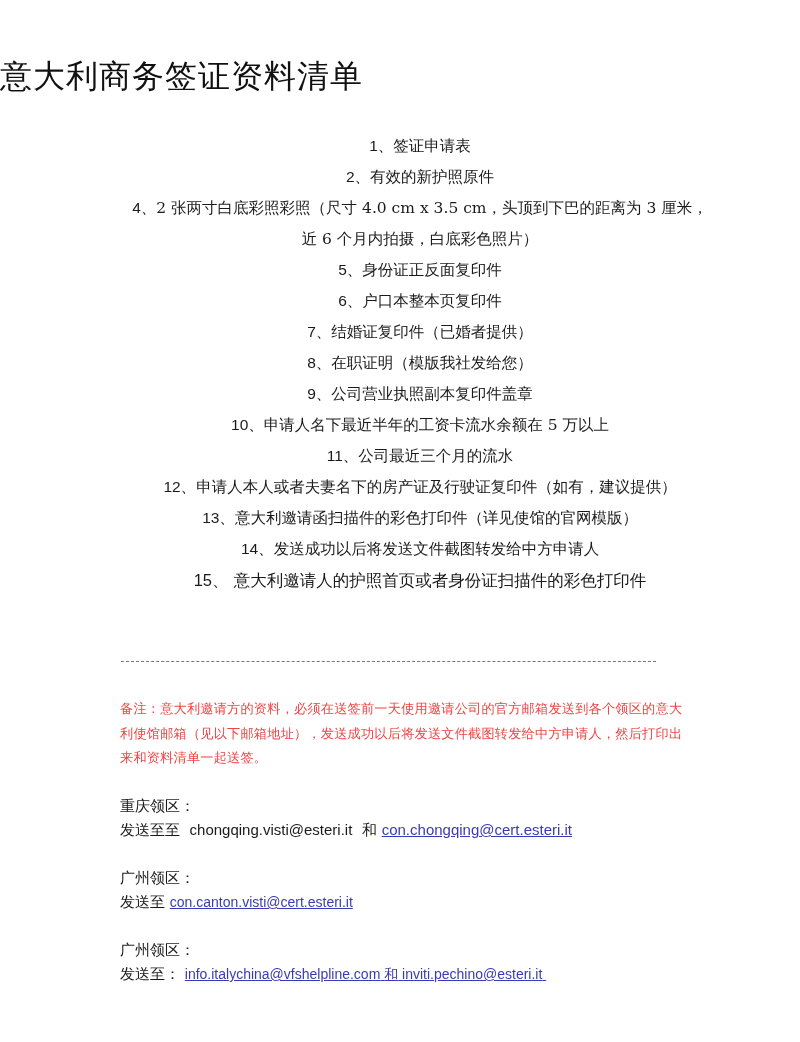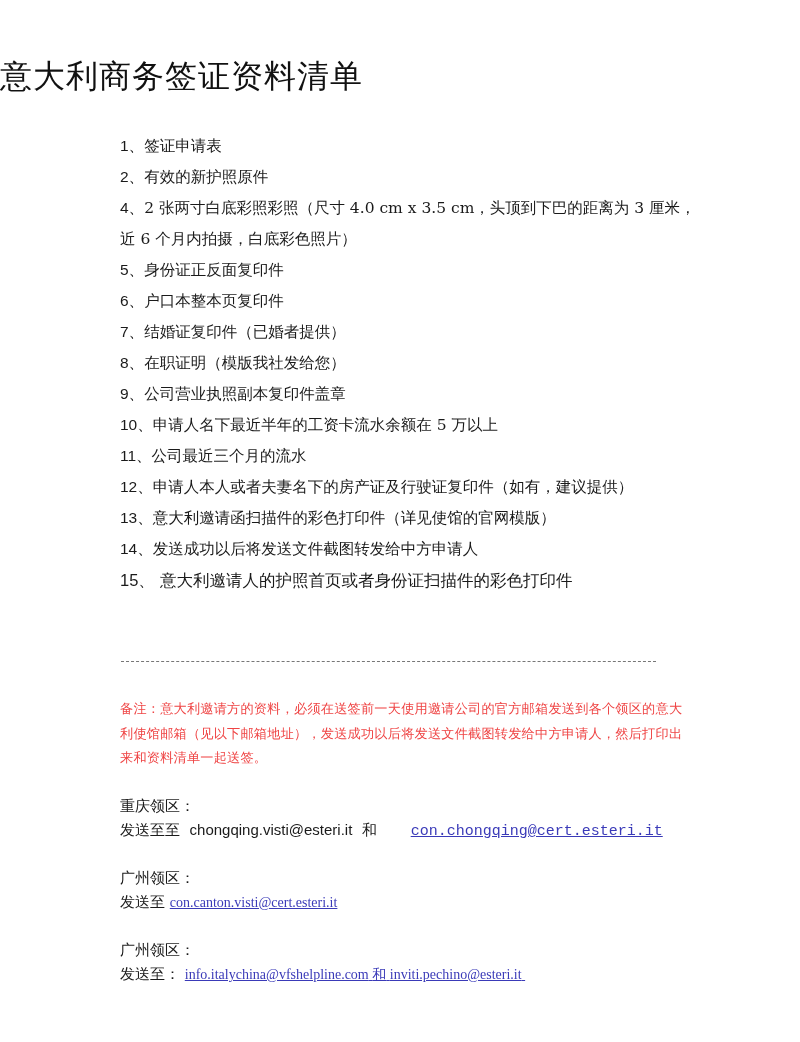--- a/index.html
+++ b/index.html
@@ -28,20 +28,21 @@
     font-family: "DejaVu Serif", "Liberation Serif", serif;
   }
   .list {
     position: absolute;
     top: 134px;
     left: 120px;
     width: 600px;
     margin: 0;
     padding: 0;
     list-style: none;
+    text-align: center;
   }
   .list li {
     font-size: 15.5px;
     height: 31px;
     line-height: 24px;
     white-space: nowrap;
     color: #1a1a1a;
   }
   .list li .num {
     font-family: "Liberation Sans", sans-serif;
@@ -69,22 +70,22 @@
   }
   .region {
     position: absolute;
     left: 120px;
     font-size: 15px;
     line-height: 24px;
     color: #1a1a1a;
   }
   .region .label { display: block; }
   .region .line { display: block; white-space: nowrap; }
-  .sans { font-family: Liberation Mono, monospace; margin-left: 29px; }
-  .mono { font-family: Liberation Serif, serif; font-size: 14px; }
+  .sans { font-family: Liberation Sans, sans-serif; }
+  .mono { font-family: Liberation Sans, sans-serif; font-size: 14px; }
   a.email {
     color: #3a3ab8;
     text-decoration: underline;
   }
   .plain-email {
     font-family: "Liberation Sans", sans-serif;
     color: #1a1a1a;
   }
 </style>
 </head>

